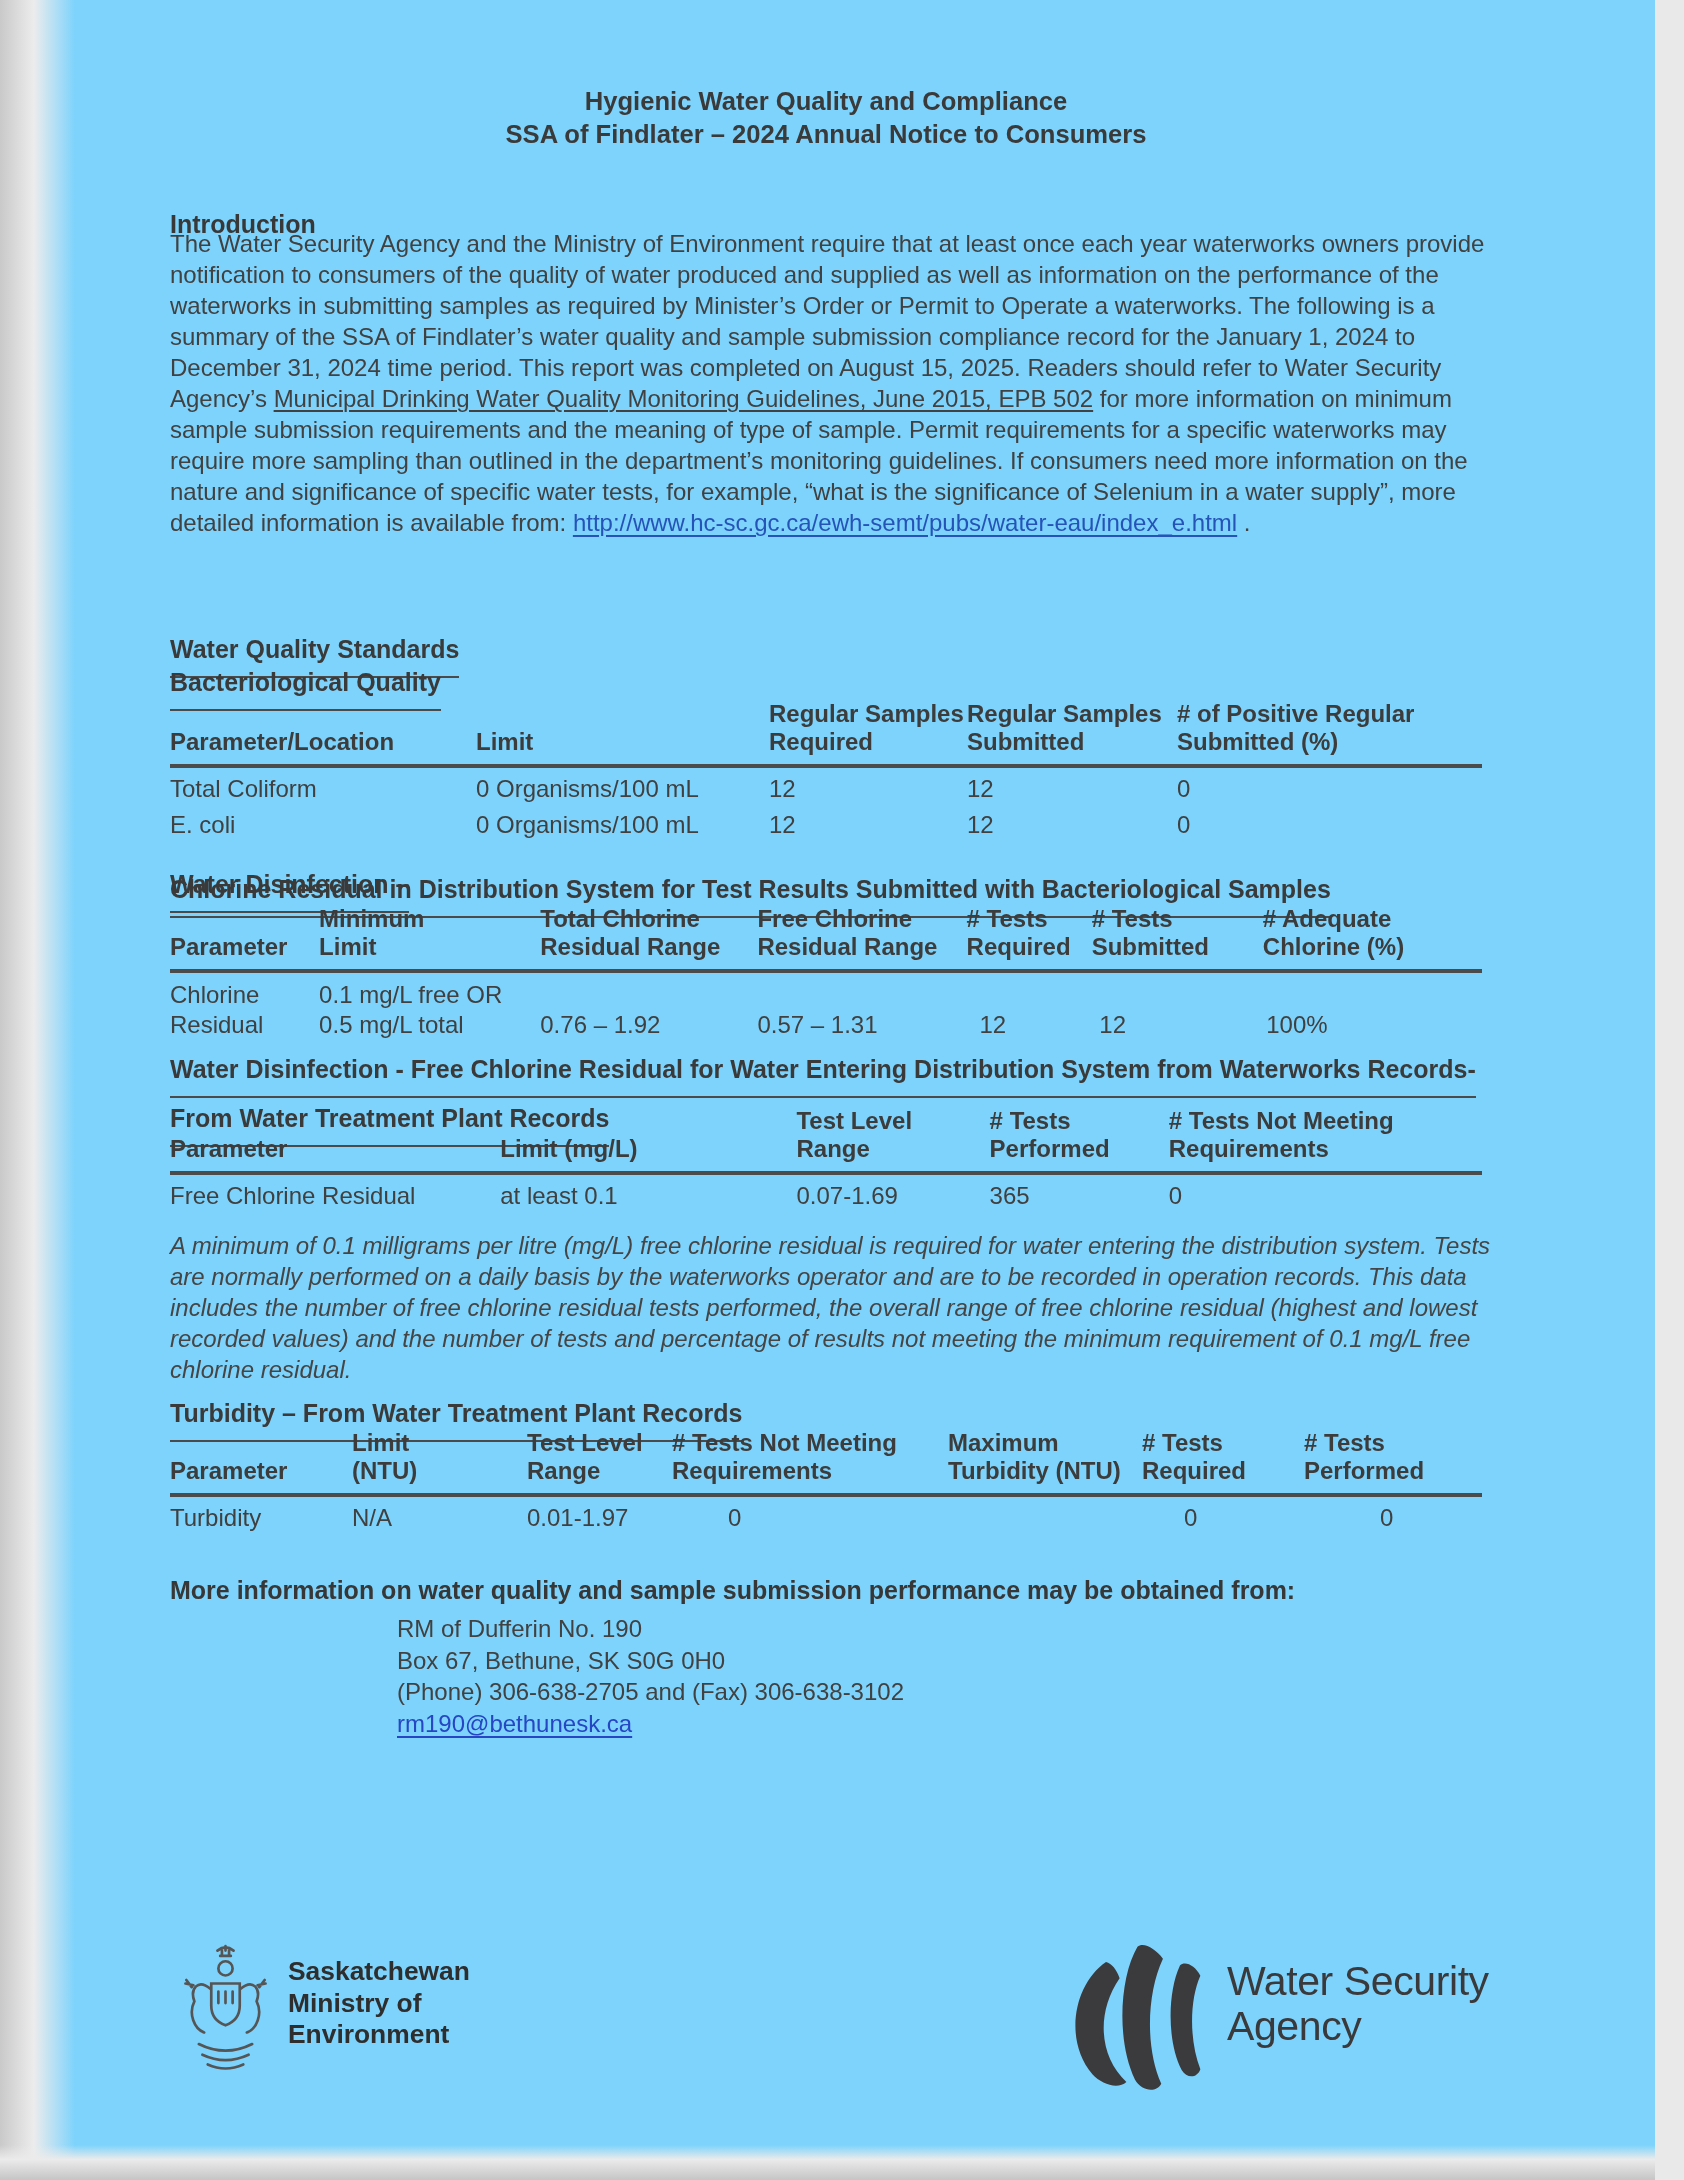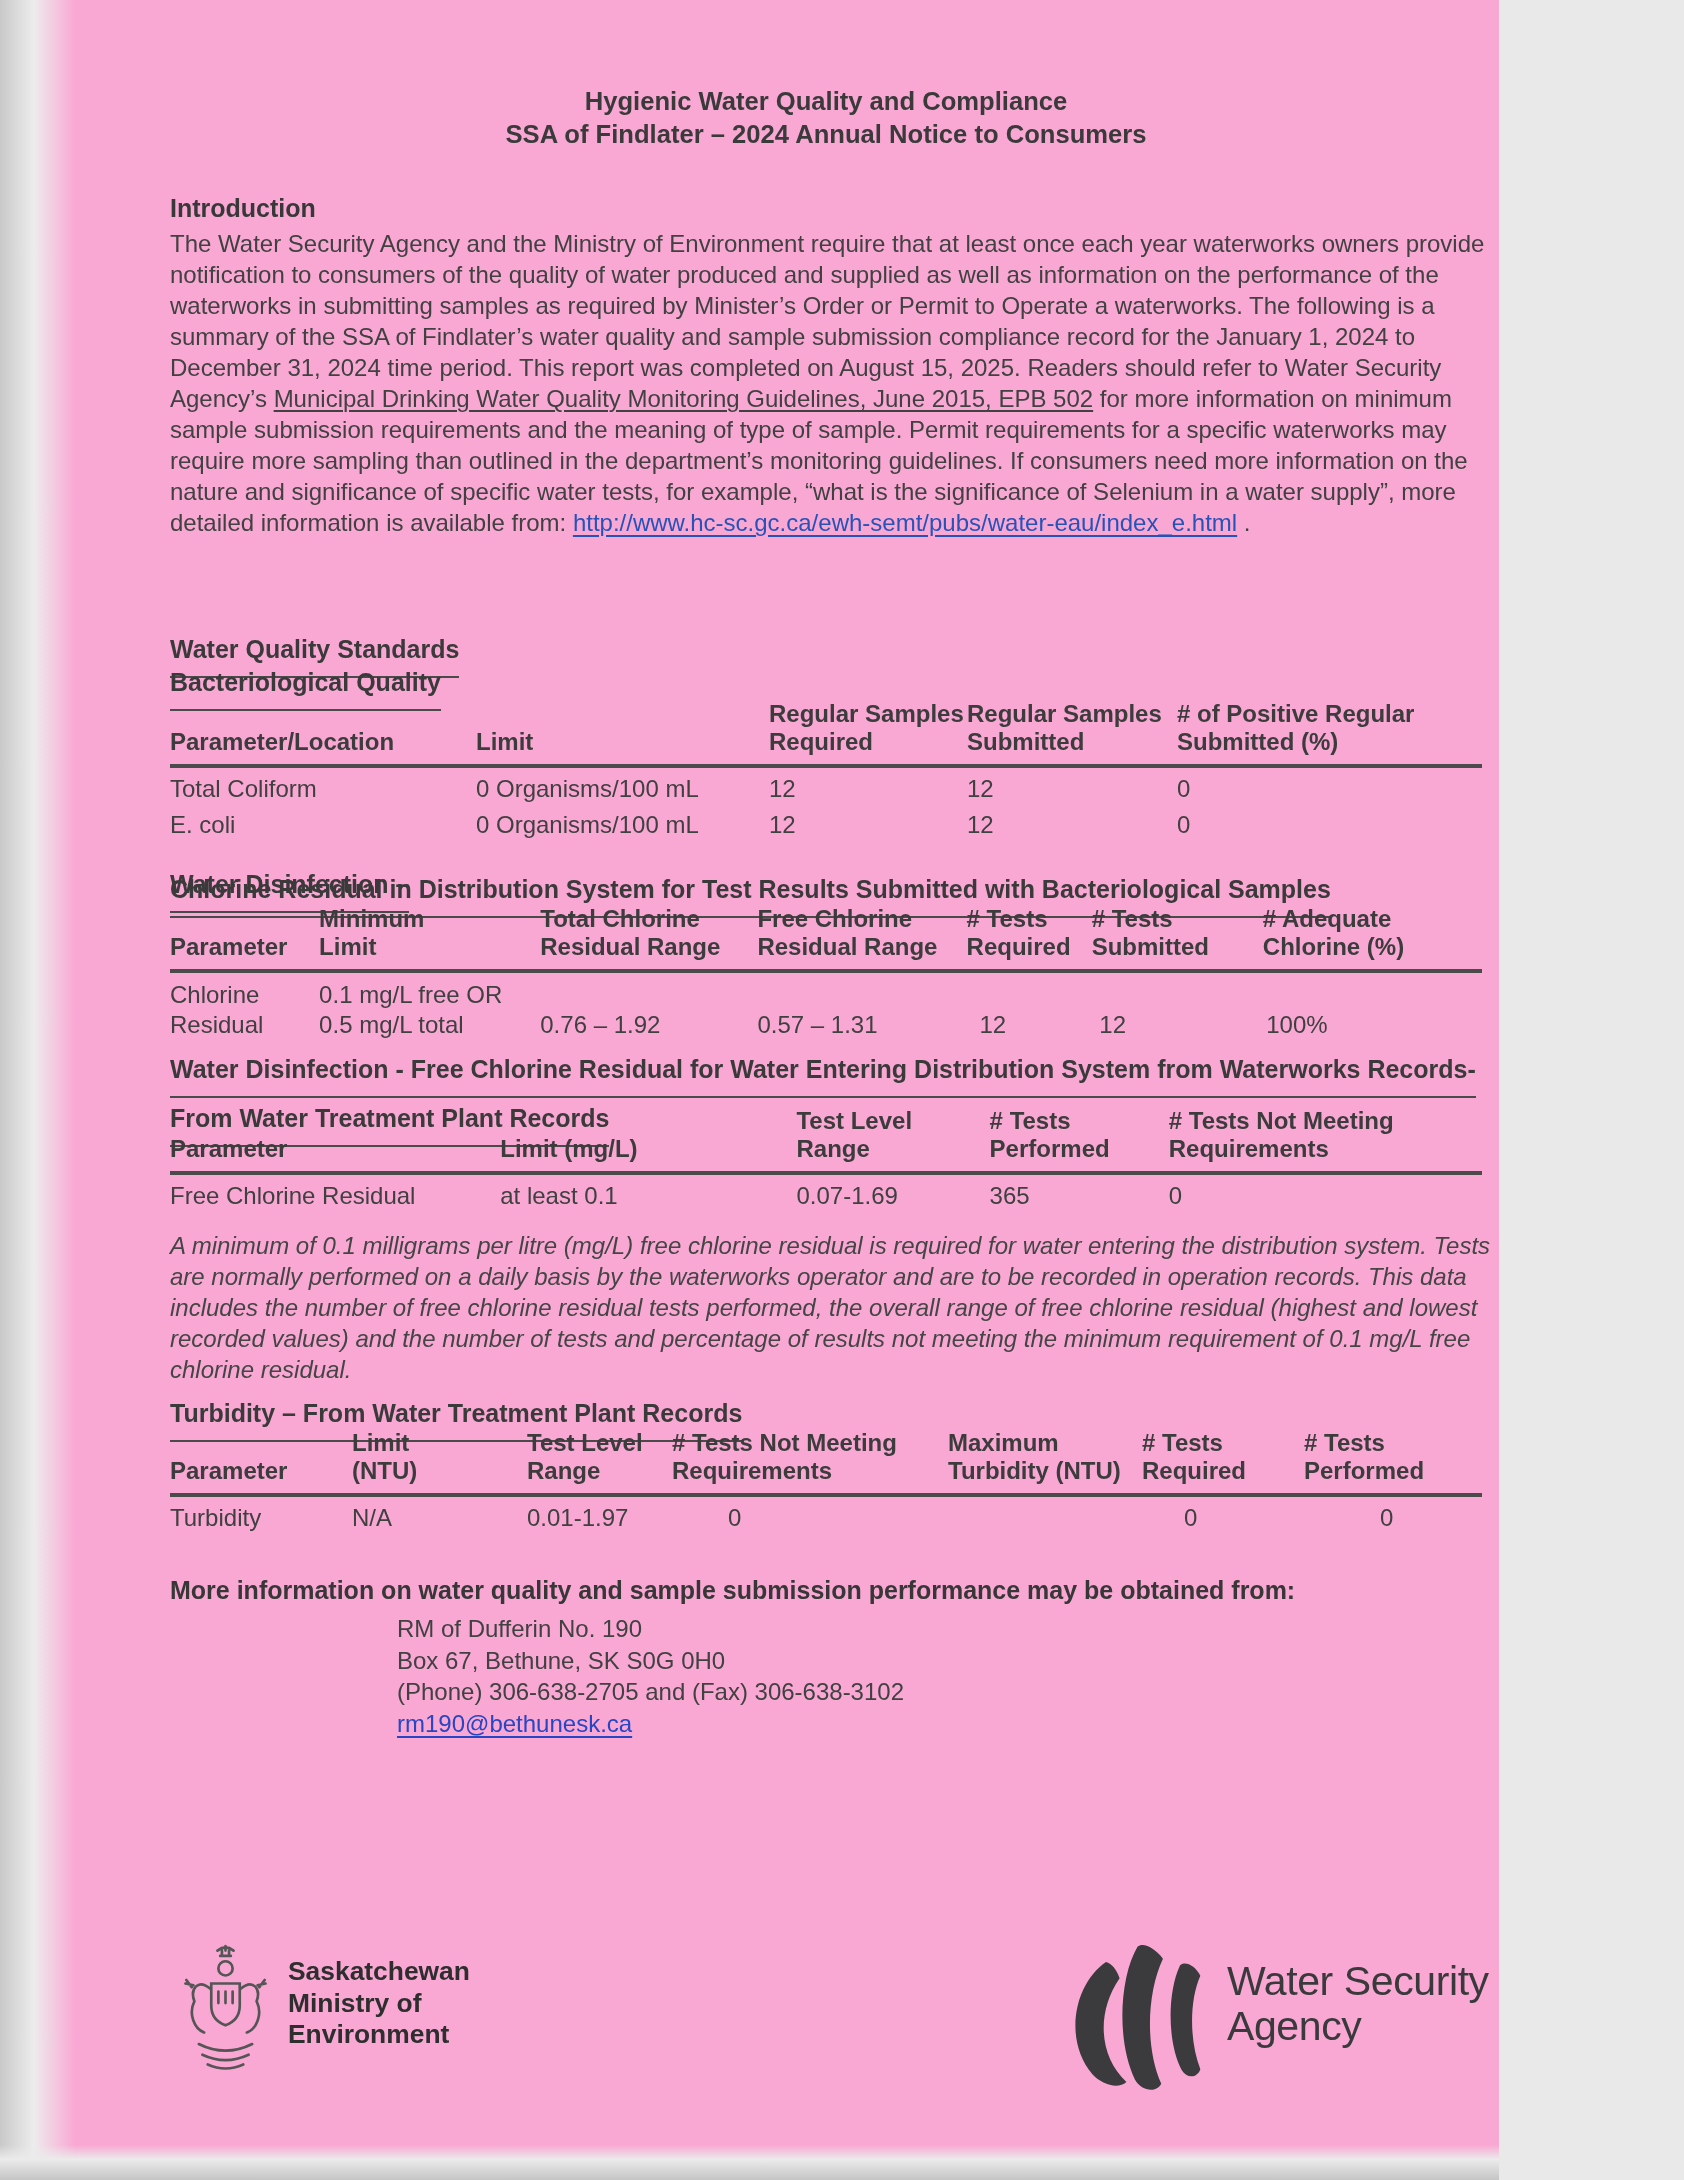--- a/index.html
+++ b/index.html
@@ -1,17 +1,17 @@
 <!DOCTYPE html>
 <html style="font-size:13.6px"><head>
 <meta charset="utf-8">
 <style>
   html,body { margin:0; padding:0; background:#e9e9e9; }
   .page {
-    position:relative; width:1499px; height:2181px; background:#f9a8d4;
+    position:relative; width:1655px; height:2181px; background:#7dd3fc;
     font-family:"Liberation Sans","DejaVu Sans",sans-serif; color:#3f3f3f;
     overflow:hidden;
   }
   
   .scan-left  { position:absolute; left:0; top:0; width:75px; height:100%;
     background:linear-gradient(to right,#c9c9c9 0%,#ececec 45%,rgba(253,253,253,0) 100%); }
   .scan-bottom{ position:absolute; left:0; bottom:0; width:100%; height:36px;
     background:linear-gradient(to top,#c3c3c3 0%,#ebebeb 60%,rgba(253,253,253,0) 100%); }
 
   .abs { position:absolute; }
@@ -67,21 +67,21 @@
 <div class="page">
 
   <div class="scan-left"></div>
   <div class="scan-bottom"></div>
 
   <div class="abs doc-title">
     <div>Hygienic Water Quality and Compliance</div>
     <div>SSA of Findlater – 2024 Annual Notice to Consumers</div>
   </div>
 
-  <h2 class="abs plain" style="left:170px; top:194px;">Introduction</h2>
+  <h2 class="abs plain" style="left:170px; top:210px;">Introduction</h2>
   <p class="abs body-text intro-p" style="margin:0;"><span>The Water Security Agency and the Ministry of Environment require that at least once each year waterworks owners provide notification to consumers of the quality of water produced and supplied as well as information on the performance of the waterworks in submitting samples as required by Minister’s Order or Permit to Operate a waterworks.  The following is a summary of the SSA of Findlater’s water quality and sample submission compliance record for the January 1, 2024 to December 31, 2024 time period.  This report was completed on August 15, 2025.  Readers should refer to Water Security Agency’s </span><span class="u-inline">Municipal Drinking Water Quality Monitoring Guidelines, June 2015, EPB 502</span><span> for more information on minimum sample submission requirements and the meaning of type of sample.  Permit requirements for a specific waterworks may require more sampling than outlined in the department’s monitoring guidelines.  If consumers need more information on the nature and significance of specific water tests, for example, “what is the significance of Selenium in a water supply”, more detailed information is available from:  </span><a class="doc-link" href="#">http://www.hc-sc.gc.ca/ewh-semt/pubs/water-eau/index_e.html</a><span> .</span></p>
 
   <div class="abs sec-head" style="left:170px; top:635px;">
     <span class="ul">Water Quality Standards</span>
   </div>
   <div class="abs sec-head" style="left:170px; top:668px;">
     <span class="ul">Bacteriological Quality</span>
   </div>
 
   <table id="table1" class="abs" style="left:170px; top:700px; width:1312px;">

